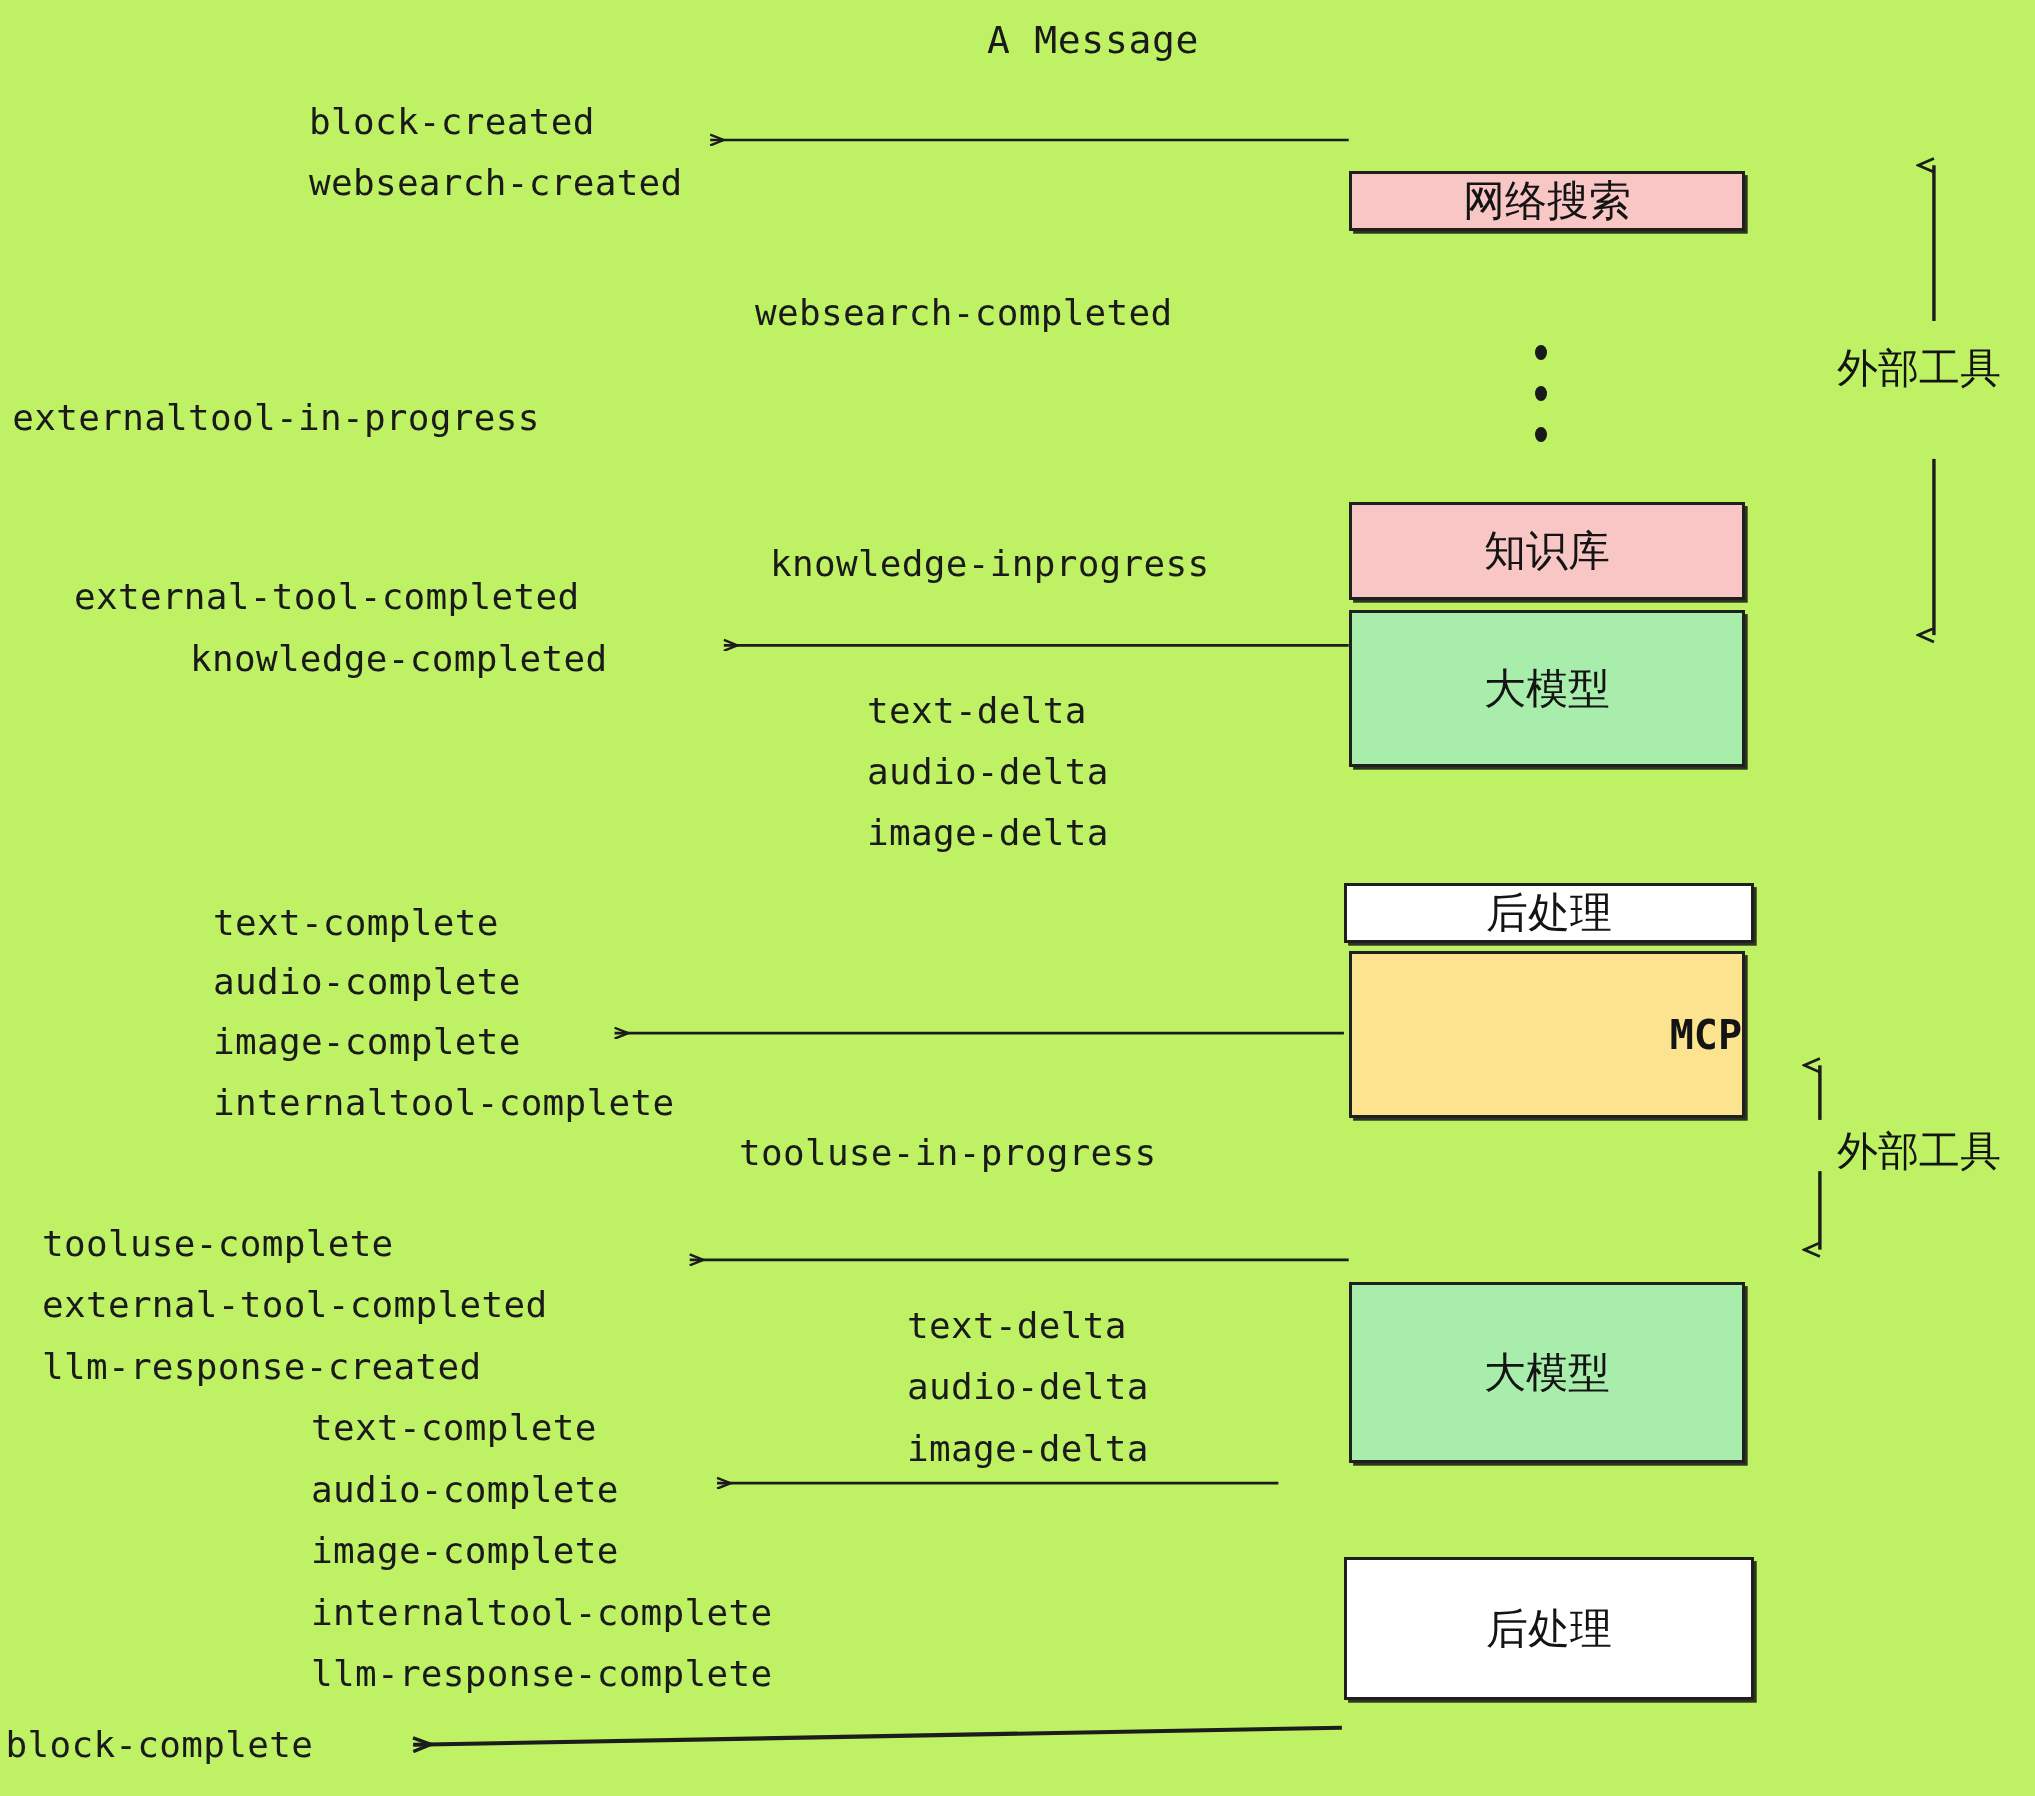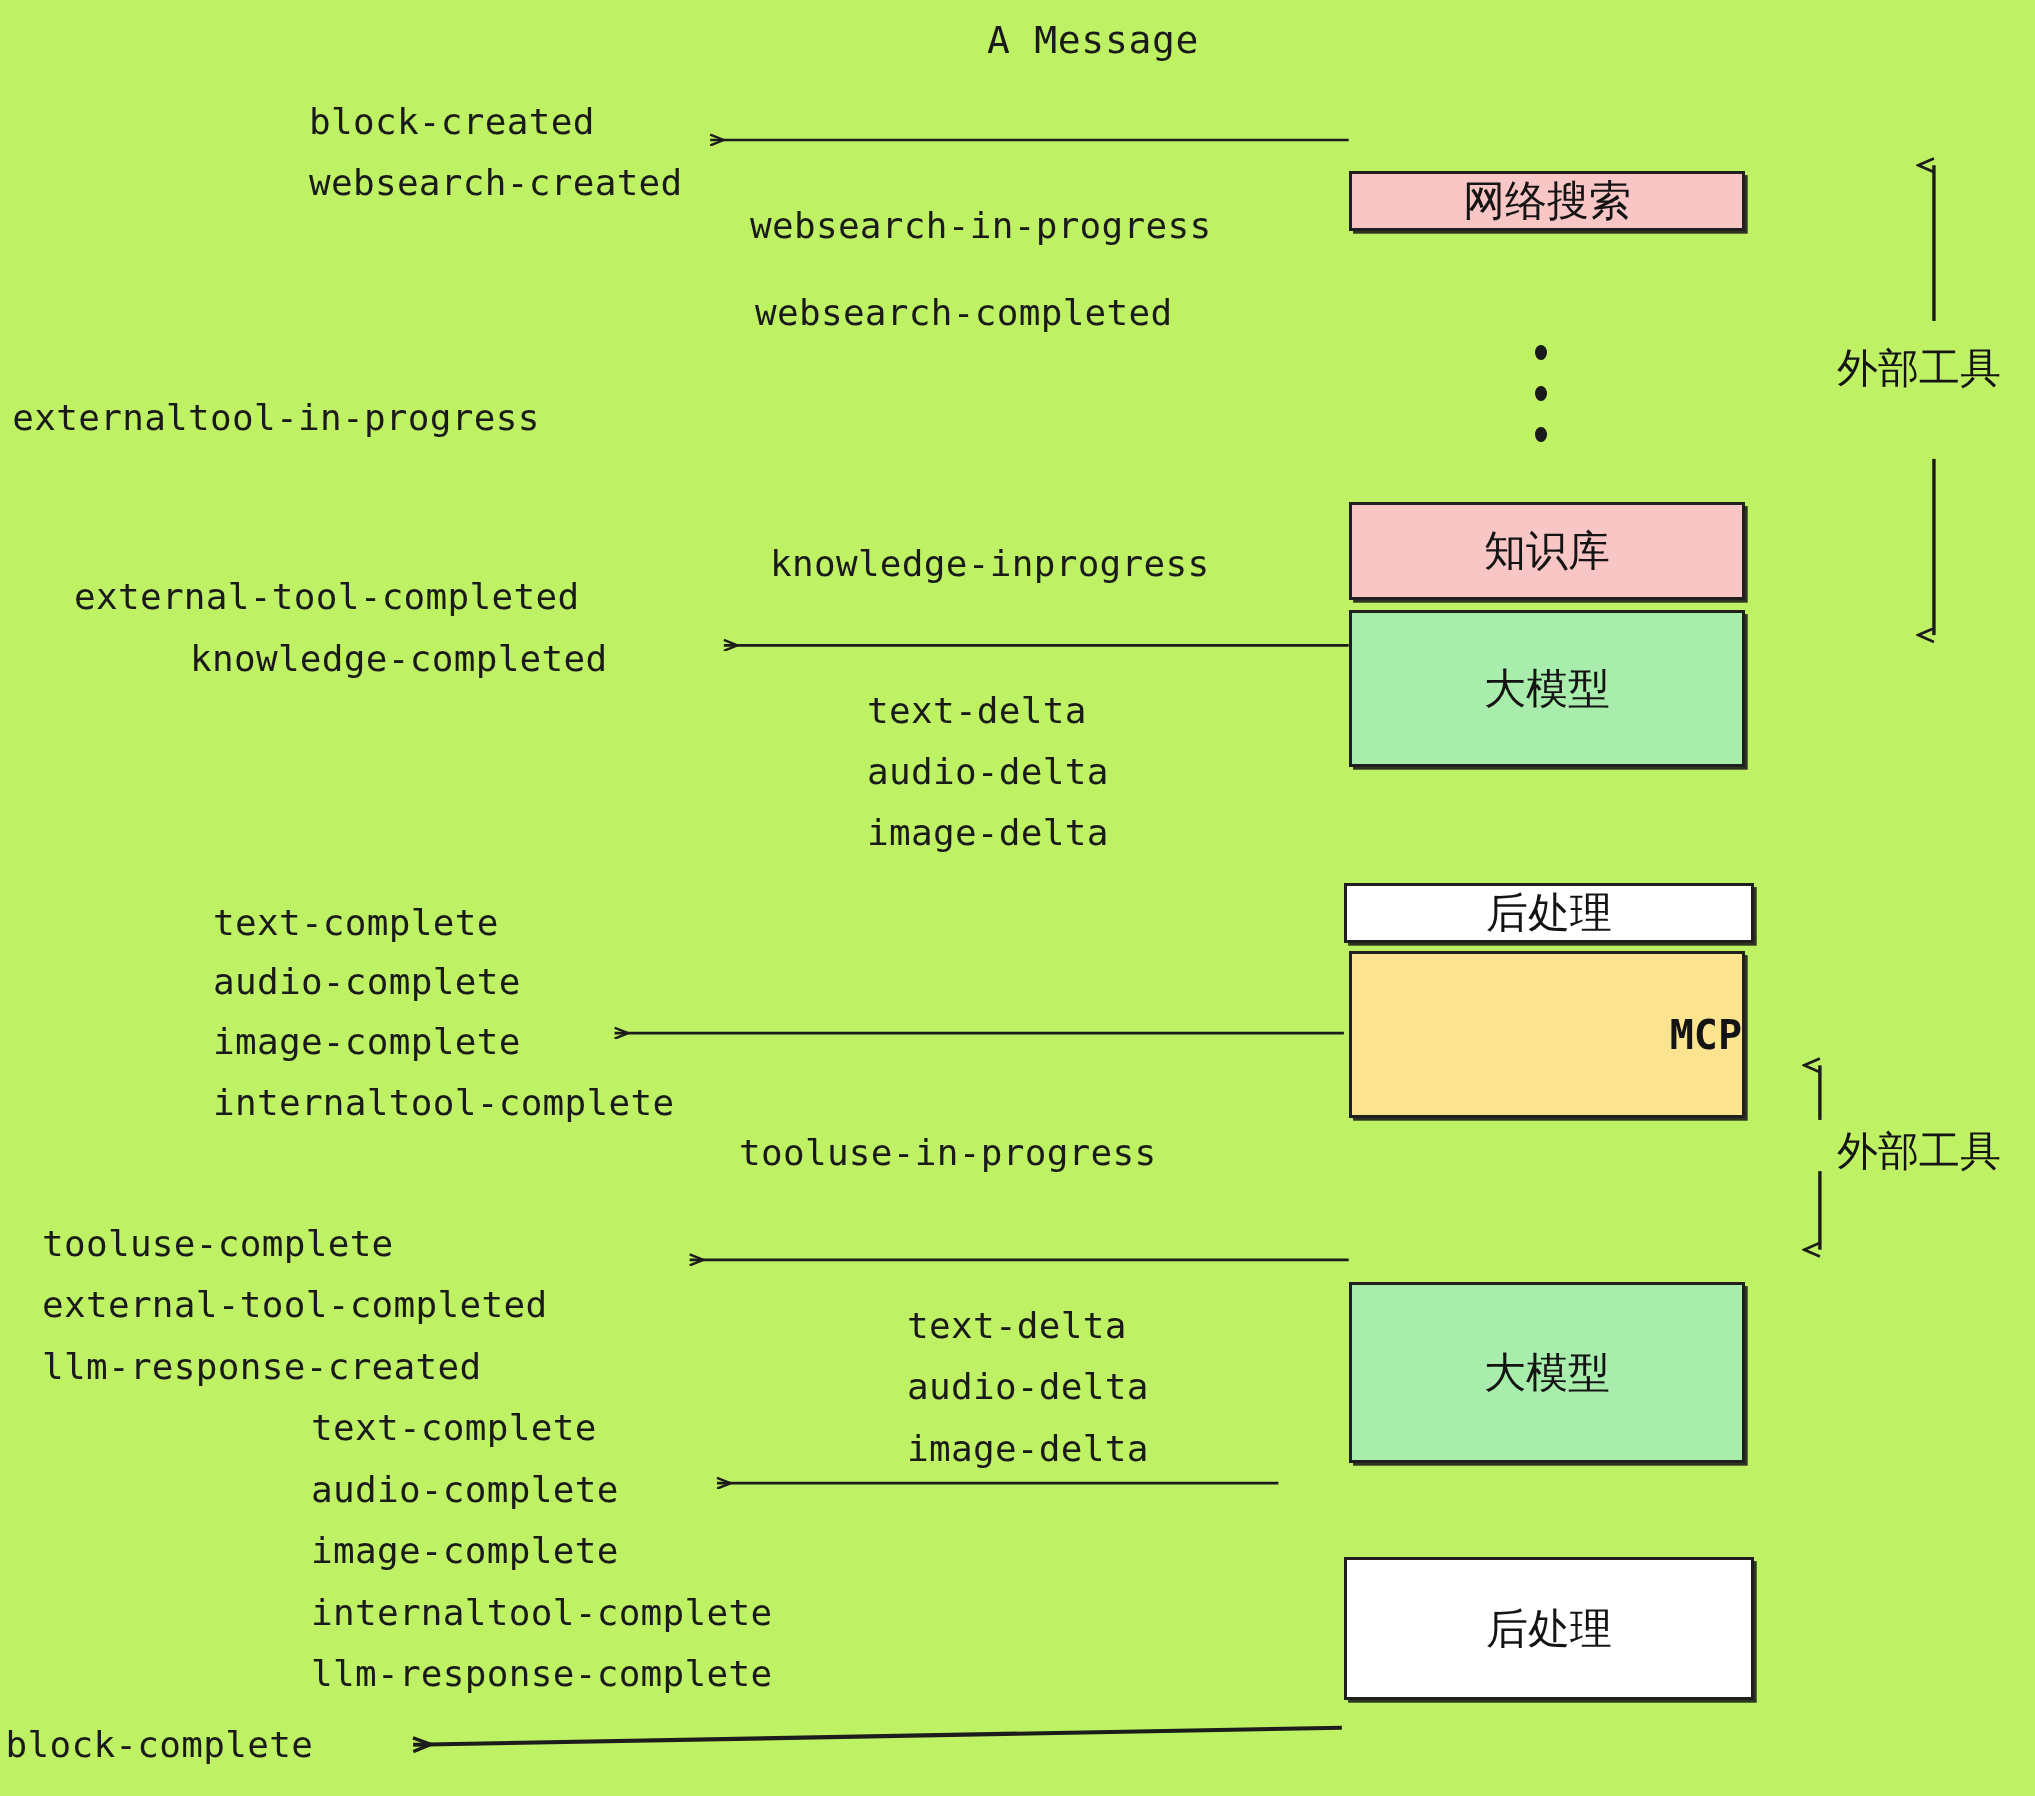--- a/index.html
+++ b/index.html
@@ -125,21 +125,20 @@
   </div>
 
   <div class="cn-side" style="left:1837px; top:341px;">外部工具</div>
 
   <div class="cn-side" style="left:1837px; top:1124px;">外部工具</div>
 
   <div class="mono" style="left:309px; top:104px;">block-created</div>
 
   <div class="mono" style="left:309px; top:165px;">websearch-created</div>
 
-  <div class="mono" style="left:750px; top:208px;">websearch-in-progress</div>
 
   <div class="mono" style="left:755px; top:295px;">websearch-completed</div>
 
   <div class="mono" style="left:12.3px; top:400px;">externaltool-in-progress</div>
 
   <div class="mono" style="left:770px; top:546px;">knowledge-inprogress</div>
 
   <div class="mono" style="left:74px; top:579px;">external-tool-completed</div>
 
   <div class="mono" style="left:190px; top:641px;">knowledge-completed</div>

